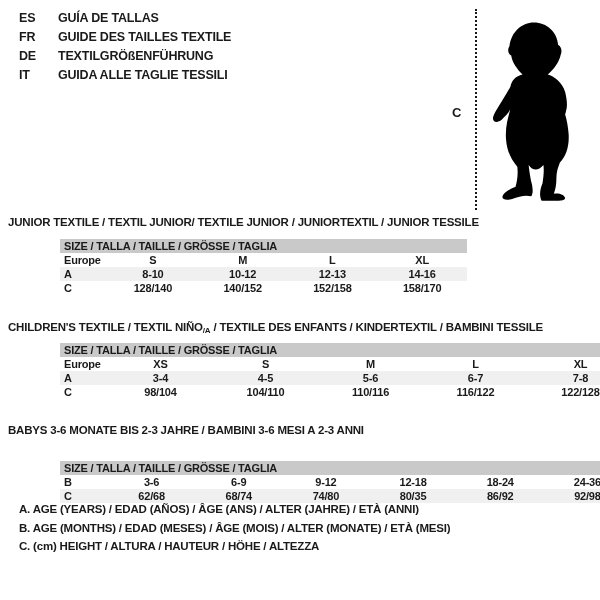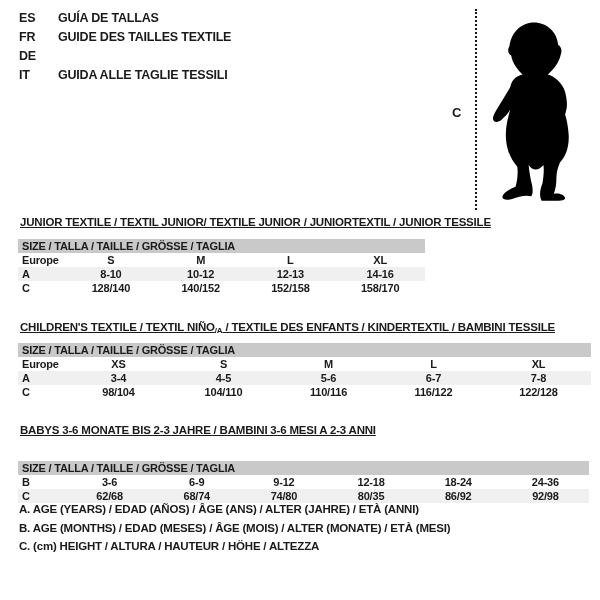--- a/index.html
+++ b/index.html
@@ -10,24 +10,24 @@
   }
   
   .langs{position:absolute;left:19px;top:9px;}
   .lang-row{display:flex;line-height:19px;font-size:12.5px;}
   .lang-code{width:39px;flex:0 0 39px;}
   
   .measure-line{position:absolute;left:475px;top:9px;height:201px;border-left:2px dotted #161616;}
   .c-label{position:absolute;left:452px;top:105px;font-size:13px;}
   .baby-svg{position:absolute;left:486px;top:5px;}
   
-  .sec-title{position:absolute;left:20px;font-size:11.5px;line-height:15px;white-space:nowrap;text-decoration:underline;}
+  .sec-title{position:absolute;left:8px;font-size:11.5px;line-height:15px;white-space:nowrap;}
   sub{font-size:8px;vertical-align:-2px;letter-spacing:-0.2px;}
   
-  table{position:absolute;border-collapse:collapse;table-layout:fixed;font-size:11px;font-weight:700;color:#1a1a1a;}
+  table{position:absolute;border-collapse:collapse;table-layout:fixed;font-size:11px;font-weight:700;color:#1a1a1a;margin-left:42px;}
   td{padding:0;height:14px;text-align:center;vertical-align:middle;}
   td.lbl{text-align:left;padding-left:4px;}
   tr.band td{background:#c9c9c9;text-align:left;padding-left:4px;height:14px;}
   tr.shade td{background:#f0f0f0;}
   col.c-lbl{width:48px;}
   .t1{left:18px;top:239px;width:407px;}
   .t2{left:18px;top:343px;width:573px;}
   .t3{left:18px;top:461px;width:571px;}
   
   .notes{position:absolute;left:19px;top:500px;font-size:11.5px;line-height:18.5px;}
@@ -41,20 +41,21 @@
     <div class="lang-row">
       <span class="lang-code">ES</span>
       <span>GUÍA DE TALLAS</span>
     </div>
     <div class="lang-row">
       <span class="lang-code">FR</span>
       <span>GUIDE DES TAILLES TEXTILE</span>
     </div>
     <div class="lang-row">
       <span class="lang-code">DE</span>
+      <span>TEXTILGRÖßENFÜHRUNG</span>
     </div>
     <div class="lang-row">
       <span class="lang-code">IT</span>
       <span>GUIDA ALLE TAGLIE TESSILI</span>
     </div>
   </div>
 
   <div class="measure-line"></div>
   <div class="c-label">C</div>
   <svg class="baby-svg" width="100" height="207" viewBox="0 0 115 210" aria-hidden="true">

